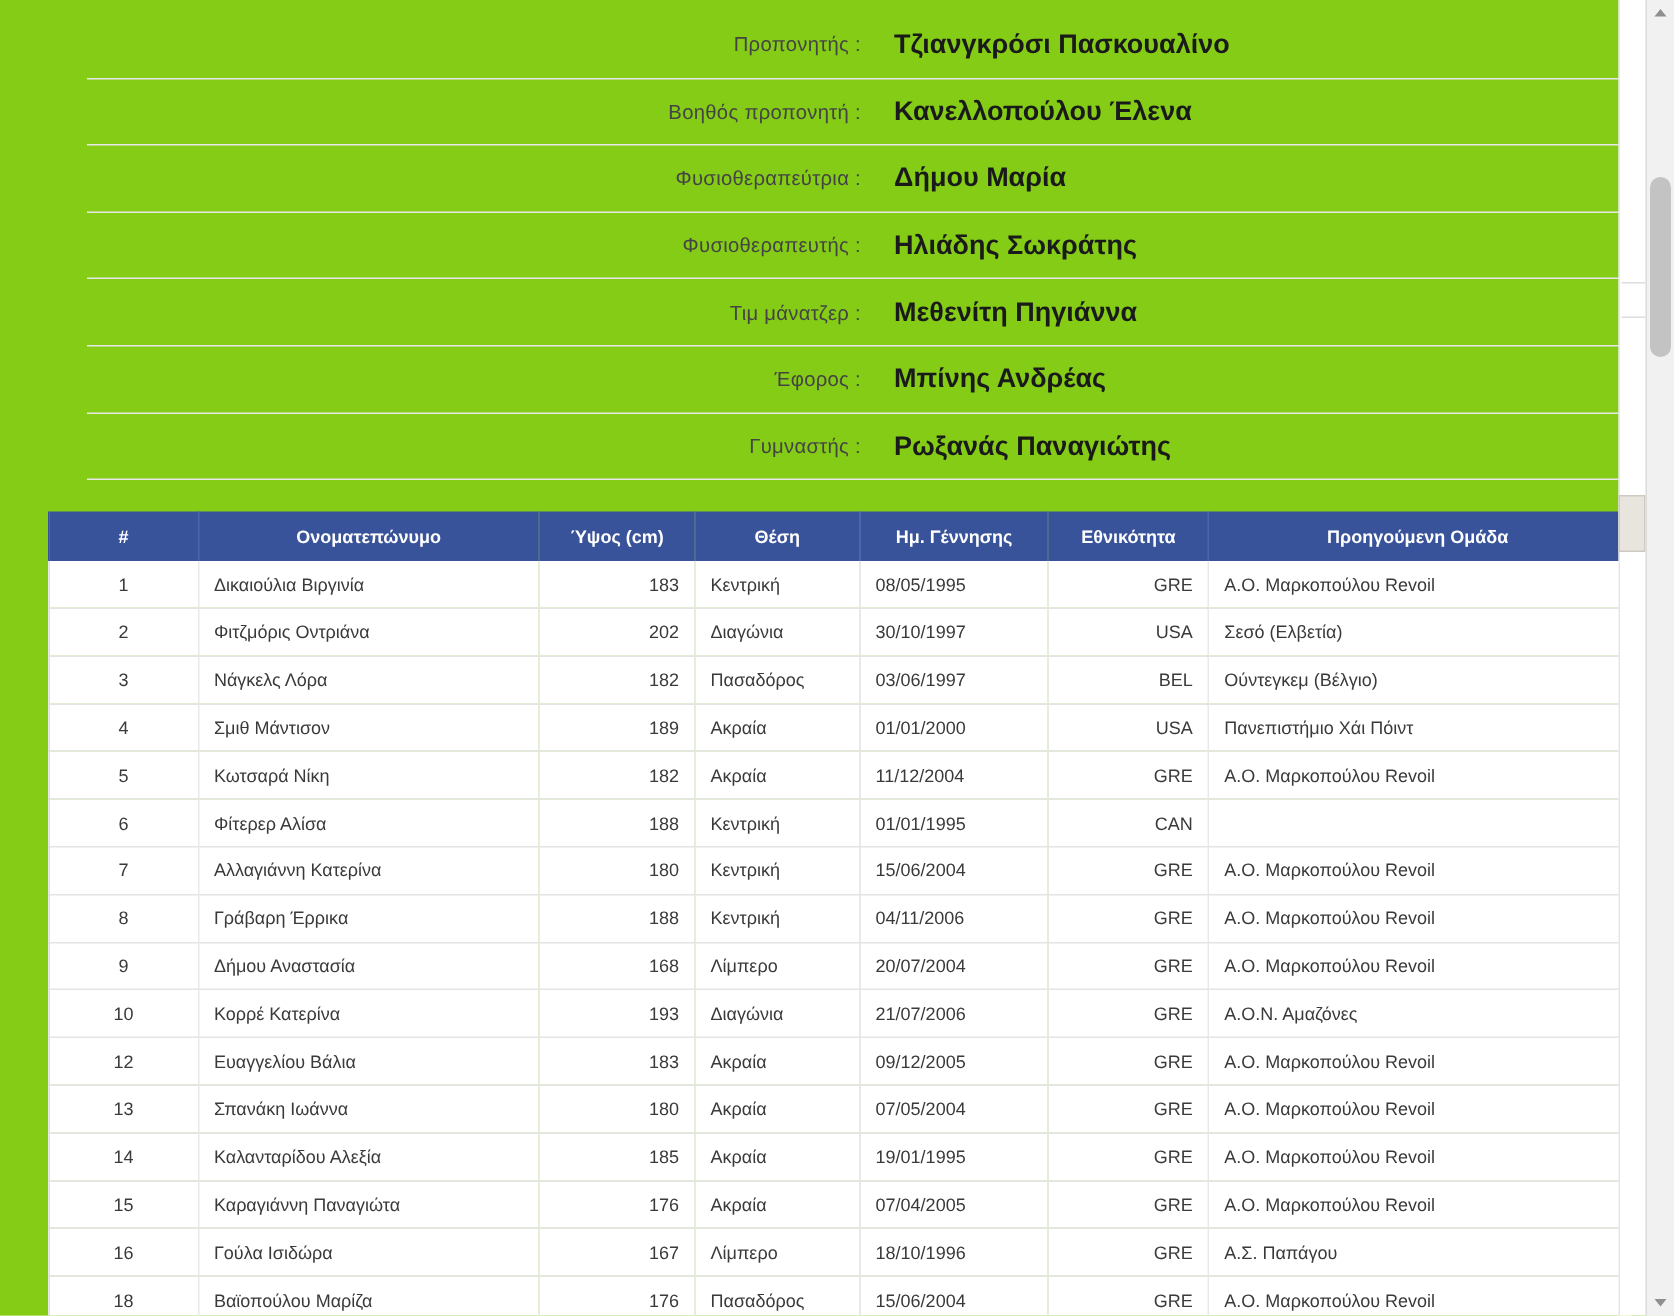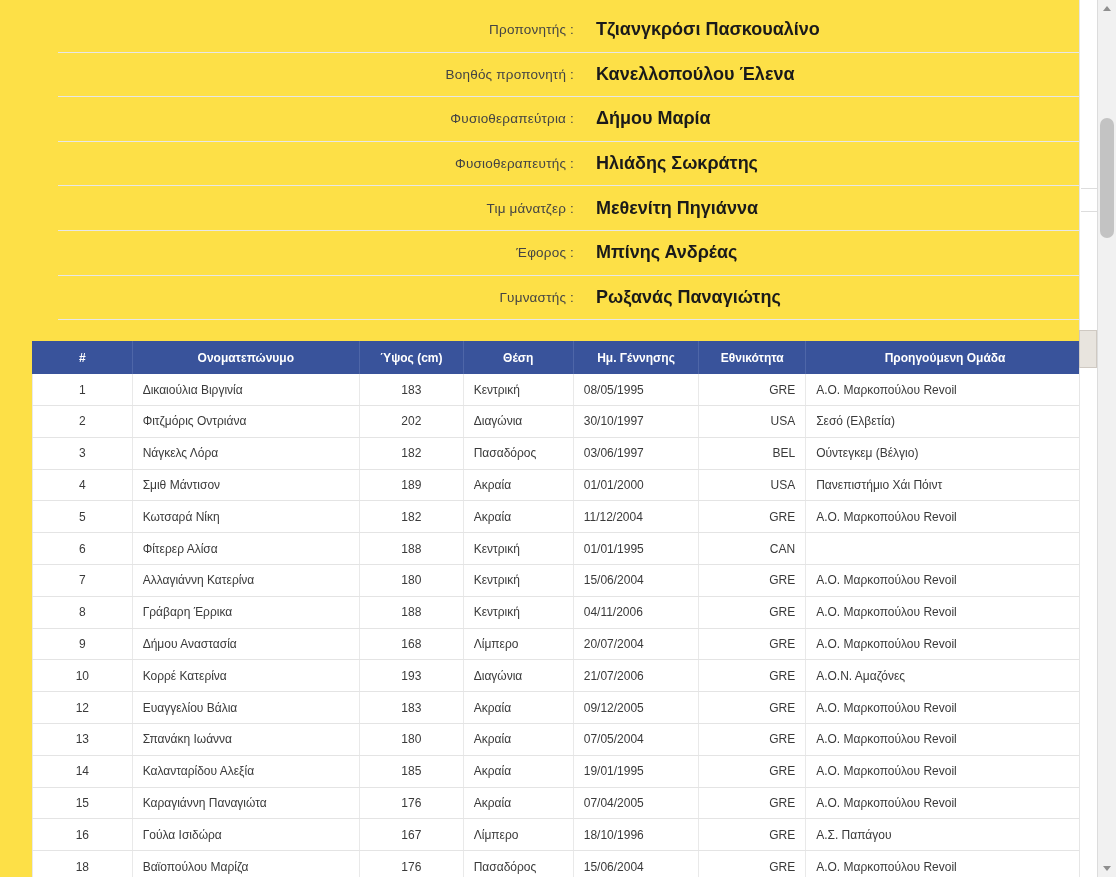--- a/index.html
+++ b/index.html
@@ -12,21 +12,21 @@
     height: 877px;
     font-family: "Liberation Sans", sans-serif;
     color: #333333;
     overflow: hidden;
     position: relative;
   }
   .page {
     width: 1098px;
     height: 877px;
     position: relative;
-    background: #fde047;
+    background: #84cc16;
     overflow: hidden;
   }
   
   .staff-list {
     margin: 0;
     padding: 0;
     width: 1040px;
     margin-left: 58px;
     padding-top: 8px;
   }
@@ -95,21 +95,21 @@
     text-align: center;
     color: #444444;
     font-size: 11.5px;
   }
   td.c-name {
     font-weight: normal;
     color: #1d1d1d;
     font-size: 12.5px;
     padding-left: 12px;
   }
-  td.c-height { text-align: center; padding-left: 10px; margin-top: 48px; }
+  td.c-height { text-align: right; padding-left: 10px; margin-top: 48px; }
   td.c-pos { text-align: left; margin-left: 28px; }
   td.c-date { text-align: left; padding-left: 10px; }
   td.c-nat { text-align: right; padding-left: 10px; }
   td.c-prev { text-align: left; padding-left: 10px; }
 
   col.w-num    { width: 96px; }
   col.w-name   { width: 219px; }
   col.w-height { width: 100px; }
   col.w-pos    { width: 106px; }
   col.w-date   { width: 121px; }

